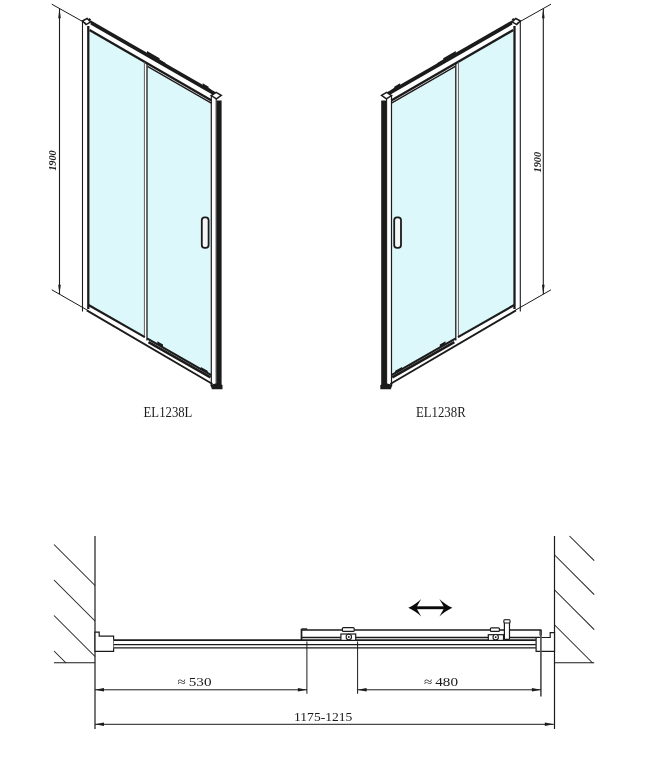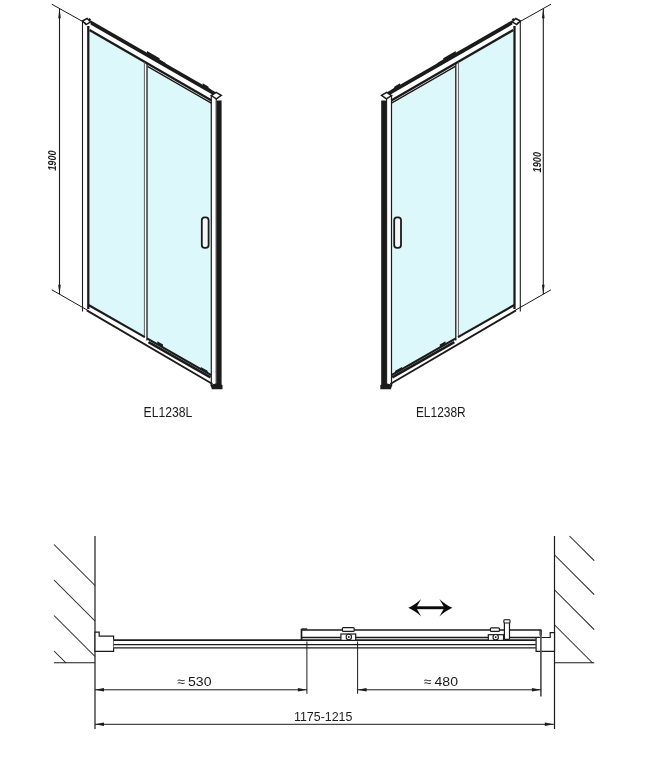--- a/index.html
+++ b/index.html
@@ -1,17 +1,17 @@
 <!DOCTYPE html>
 <html><head>
 <meta charset="utf-8">
 <style>
   html,body{margin:0;padding:0;background:#ffffff;}
   .page{width:651px;height:764px;position:relative;background:#ffffff;
-        font-family:Liberation Sans, sans-serif;}
+        font-family:Liberation Serif, serif;}
   svg{display:block;}
 </style>
 </head>
 <body>
 <div class="page">
 <svg width="651" height="764" viewBox="0 0 651 764">
 <rect x="0" y="0" width="651" height="764" fill="#ffffff"></rect>
 
 <g id="doorL" stroke-linecap="butt">
 

